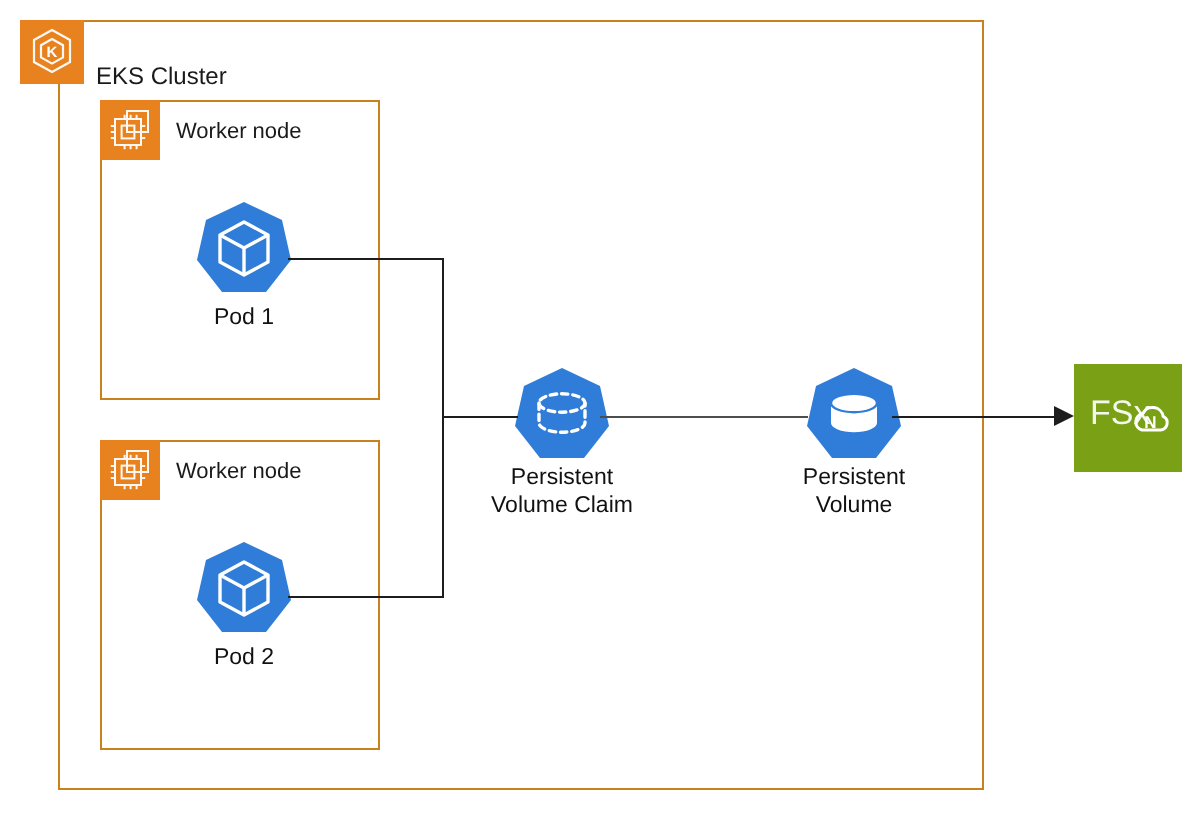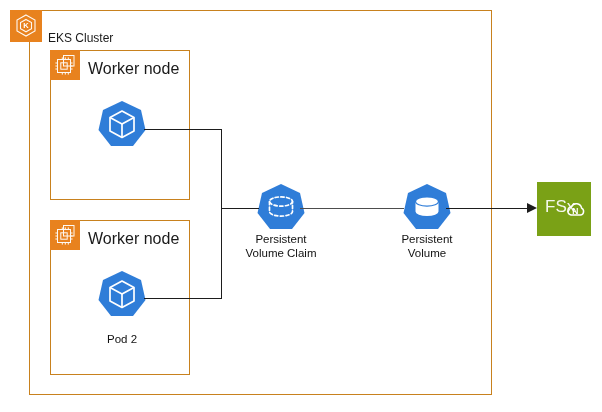--- a/index.html
+++ b/index.html
@@ -36,21 +36,21 @@
     display: block;
   }
   #eks-cluster-icon { left: 10px; top: 10px; width: 32px; height: 32px; }
   #worker-node-1-icon { left: 50px; top: 50px; width: 30px; height: 30px; }
   #worker-node-2-icon { left: 50px; top: 220px; width: 30px; height: 30px; }
   #fsx-icon { left: 537px; top: 182px; width: 54px; height: 54px; }
 
   
   .box-title {
     position: absolute;
-    font-size: 16px;
+    font-size: 11px;
     color: #1a1a1a;
     white-space: nowrap;
     line-height: 1;
   }
   #eks-cluster-title { left: 48px; top: 32px; font-size: 12px; }
   #worker-node-1-title { left: 88px; top: 61px; }
   #worker-node-2-title { left: 88px; top: 231px; }
 
   
   .k8s-icon {
@@ -66,21 +66,21 @@
   
   .node-label {
     position: absolute;
     text-align: center;
     font-size: 11.5px;
     color: #111111;
     line-height: 14px;
     white-space: pre-line;
   }
   #pod-1-label { left: 62px; top: 152px; width: 120px; }
-  #pod-2-label { left: 62px; top: 332px; width: 120px; }
+  #pod-2-label { left: 62px; top: 322px; width: 120px; }
   #pvc-label   { left: 221px; top: 232px; width: 120px; }
   #pv-label    { left: 367px; top: 232px; width: 120px; }
 
   
   .conn {
     position: absolute;
     background: #1d1d1d;
   }
   .conn-h { height: 1.3px; }
   .conn-v { width: 1.3px; }
@@ -159,20 +159,21 @@
   <div class="box-title" id="worker-node-1-title">Worker node</div>
 
   <svg class="k8s-icon" id="pod-1-icon" viewBox="0 0 52 52">
     <polygon points="26,2 45,11 49.5,31 37,47 15,47 2.5,31 7,11" fill="#2F7DD8"></polygon>
     <g fill="none" stroke="#ffffff" stroke-width="1.7" stroke-linejoin="round">
       <polygon points="26,12 38,18.5 38,32 26,38.5 14,32 14,18.5"></polygon>
       <polyline points="14,18.5 26,25 38,18.5"></polyline>
       <line x1="26" y1="25" x2="26" y2="38.5"></line>
     </g>
   </svg>
+  <div class="node-label" id="pod-1-label">Pod 1</div>
 
   <div class="group-box" id="worker-node-2-box"></div>
 
   <svg class="sq-icon" id="worker-node-2-icon" viewBox="0 0 30 30">
     <rect x="0" y="0" width="30" height="30" fill="#E8821E"></rect>
     <g fill="none" stroke="#ffffff" stroke-width="1" opacity="0.95">
       <rect x="13.5" y="5.5" width="10.5" height="10.5"></rect>
       <rect x="7.5" y="9.5" width="13" height="13"></rect>
       <rect x="10.8" y="12.8" width="6.4" height="6.4"></rect>
       <line x1="12.3" y1="9.5" x2="12.3" y2="7.4"></line>

